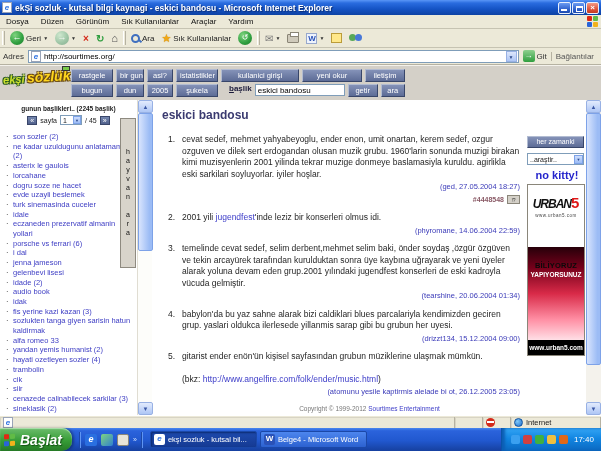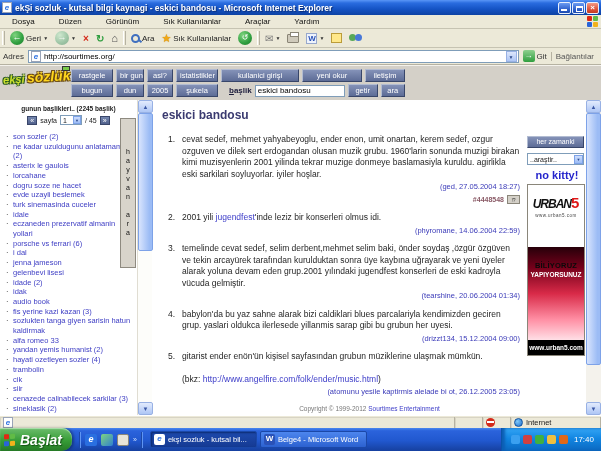--- a/index.html
+++ b/index.html
@@ -19,21 +19,21 @@
   .win-btn { width:13px; height:12px; border-radius:2px; margin-left:1px; flex:none;
     border:1px solid #e7effc; color:#fff; font-size:8px; line-height:10px; text-align:center;
     background:linear-gradient(180deg,#6b9bf2,#2a5cc8 70%,#1c4aae); position:relative; }
   .win-btn.close { background:linear-gradient(180deg,#f29a86,#dd5339 60%,#c23a22); font-weight:bold; }
   .win-btn .min-glyph { position:absolute; left:2px; bottom:2px; width:6px; height:2px; background:#fff; }
   .win-btn .max-glyph { position:absolute; left:3px; top:3px; width:7px; height:6px; border:1px solid #fff; border-top-width:2px; }
 
   
   .menubar { position:absolute; top:15px; left:0; width:601px; height:14px; background:#ece9d8;
     border-bottom:1px solid #c6c3b2; display:flex; align-items:center; font-size:8px; color:#111; }
-  .menu-item { padding:0 12px; line-height:13px; }
+  .menu-item { padding:0 6px; line-height:13px; }
   .menu-spacer { flex:1; }
   .windows-logo { width:11px; height:11px; margin-right:3px; display:grid; grid-template-columns:5px 5px; grid-gap:1px; }
   .windows-logo span { width:5px; height:5px; border-radius:1px; }
   .wl-r{background:#e02814;} .wl-g{background:#61bb46;} .wl-b{background:#2a64d8;} .wl-y{background:#f2b21c;}
 
   
   .toolbar { position:absolute; top:29px; left:0; width:601px; height:19px; background:#ece9d8;
     border-bottom:1px solid #c6c3b2; display:flex; align-items:center; gap:3px; padding:0 2px; font-size:8px; color:#222; }
   .tb-handle { width:3px; height:14px; border-left:1px solid #fff; border-right:1px solid #b6b2a2; flex:none; }
   .tb-btn { display:flex; align-items:center; gap:2px; padding:0 2px; }
@@ -67,21 +67,21 @@
   .git-sq { width:12px; height:12px; border-radius:2px; background:linear-gradient(180deg,#8ed08e,#2f9e3f); color:#fff; font-size:8px; line-height:11px; text-align:center; }
   .links-label { color:#555; padding:0 4px; border-left:1px solid #b6b2a2; }
 
   
   .navband { position:absolute; top:65px; left:0; width:601px; height:35px; background:#d4d0c8; border-top:1px solid #f4f2ec; }
   .eksilogo { position:absolute; left:3px; top:3px; width:66px; transform:rotate(-3deg); font-weight:bold; font-style:italic; line-height:1; white-space:nowrap; }
   .eksilogo .p1 { font-size:11px; color:#cbe22c; text-shadow:-1px -1px 0 #2a5a1a,1px -1px 0 #2a5a1a,-1px 1px 0 #2a5a1a,1px 1px 0 #2a5a1a; }
   .eksilogo .p2 { font-size:14px; color:#ffd61e; margin-left:-2px; text-shadow:-1px -1px 0 #6a4a10,1px -1px 0 #6a4a10,-1px 1px 0 #6a4a10,1px 1px 0 #6a4a10; }
   .logo-dot { position:absolute; left:62px; top:0px; width:8px; height:5px; background:#79c94a; border:1px solid #333; }
   .navrows { position:absolute; left:71px; top:3px; }
-  .nrow { display:flex; gap:3px; margin-bottom:2px; align-items:center; }
+  .nrow { display:flex; gap:3px; margin-bottom:2px; }
   .nbtn { background:linear-gradient(180deg,#8492b8,#5d6c96); border:1px solid; border-color:#b2bcd2 #38466a #38466a #b2bcd2;
     color:#fff; font-size:7.5px; height:13px; line-height:11px; text-align:center; padding:0 3px; white-space:nowrap; }
   .w1{width:42px;} .w2{width:28px;} .w3{width:26px;} .w4{width:42px;} .w5{width:78px;} .w6{width:60px;} .w7{width:40px;}
   .baslik-label { font-size:8px; font-weight:bold; color:#1a1a3a; margin-left:8px; }
   .baslik-label u { text-decoration:underline; }
   .baslik-input { width:90px; height:12px; border:1px solid #7f9db9; font-size:8px; padding:0 2px; font-family:"Liberation Sans",sans-serif; }
   .sm1{width:30px;} .sm2{width:24px;}
 
   
   .frames { position:absolute; top:100px; left:0; width:601px; height:315px; background:#fff; }
@@ -336,22 +336,22 @@
         <li><a>dogru soze ne hacet</a></li>
         <li><a>evde uzayli beslemek</a></li>
         <li><a>turk sinemasinda cuceler</a></li>
         <li><a>idale</a></li>
         <li><a>eczaneden prezervatif almanin yollari</a></li>
         <li><a>porsche vs ferrari (6)</a></li>
         <li><a>i dal</a></li>
         <li><a>jenna jameson</a></li>
         <li><a>gelenbevi lisesi</a></li>
         <li><a>idade (2)</a></li>
+        <li><a>audio book</a></li>
         <li><a>idak</a></li>
-        <li><a>audio book</a></li>
         <li><a>fis yerine kazi kazan (3)</a></li>
         <li><a>sozlukten tanga giyen sarisin hatun kaldirmak</a></li>
         <li><a>alfa romeo 33</a></li>
         <li><a>yandan yemis humanist (2)</a></li>
         <li><a>hayati ozetleyen sozler (4)</a></li>
         <li><a>trambolin</a></li>
         <li><a>cik</a></li>
         <li><a>siir</a></li>
         <li><a>cenazede calinabilecek sarkilar (3)</a></li>
         <li><a>sineklasik (2)</a></li>

